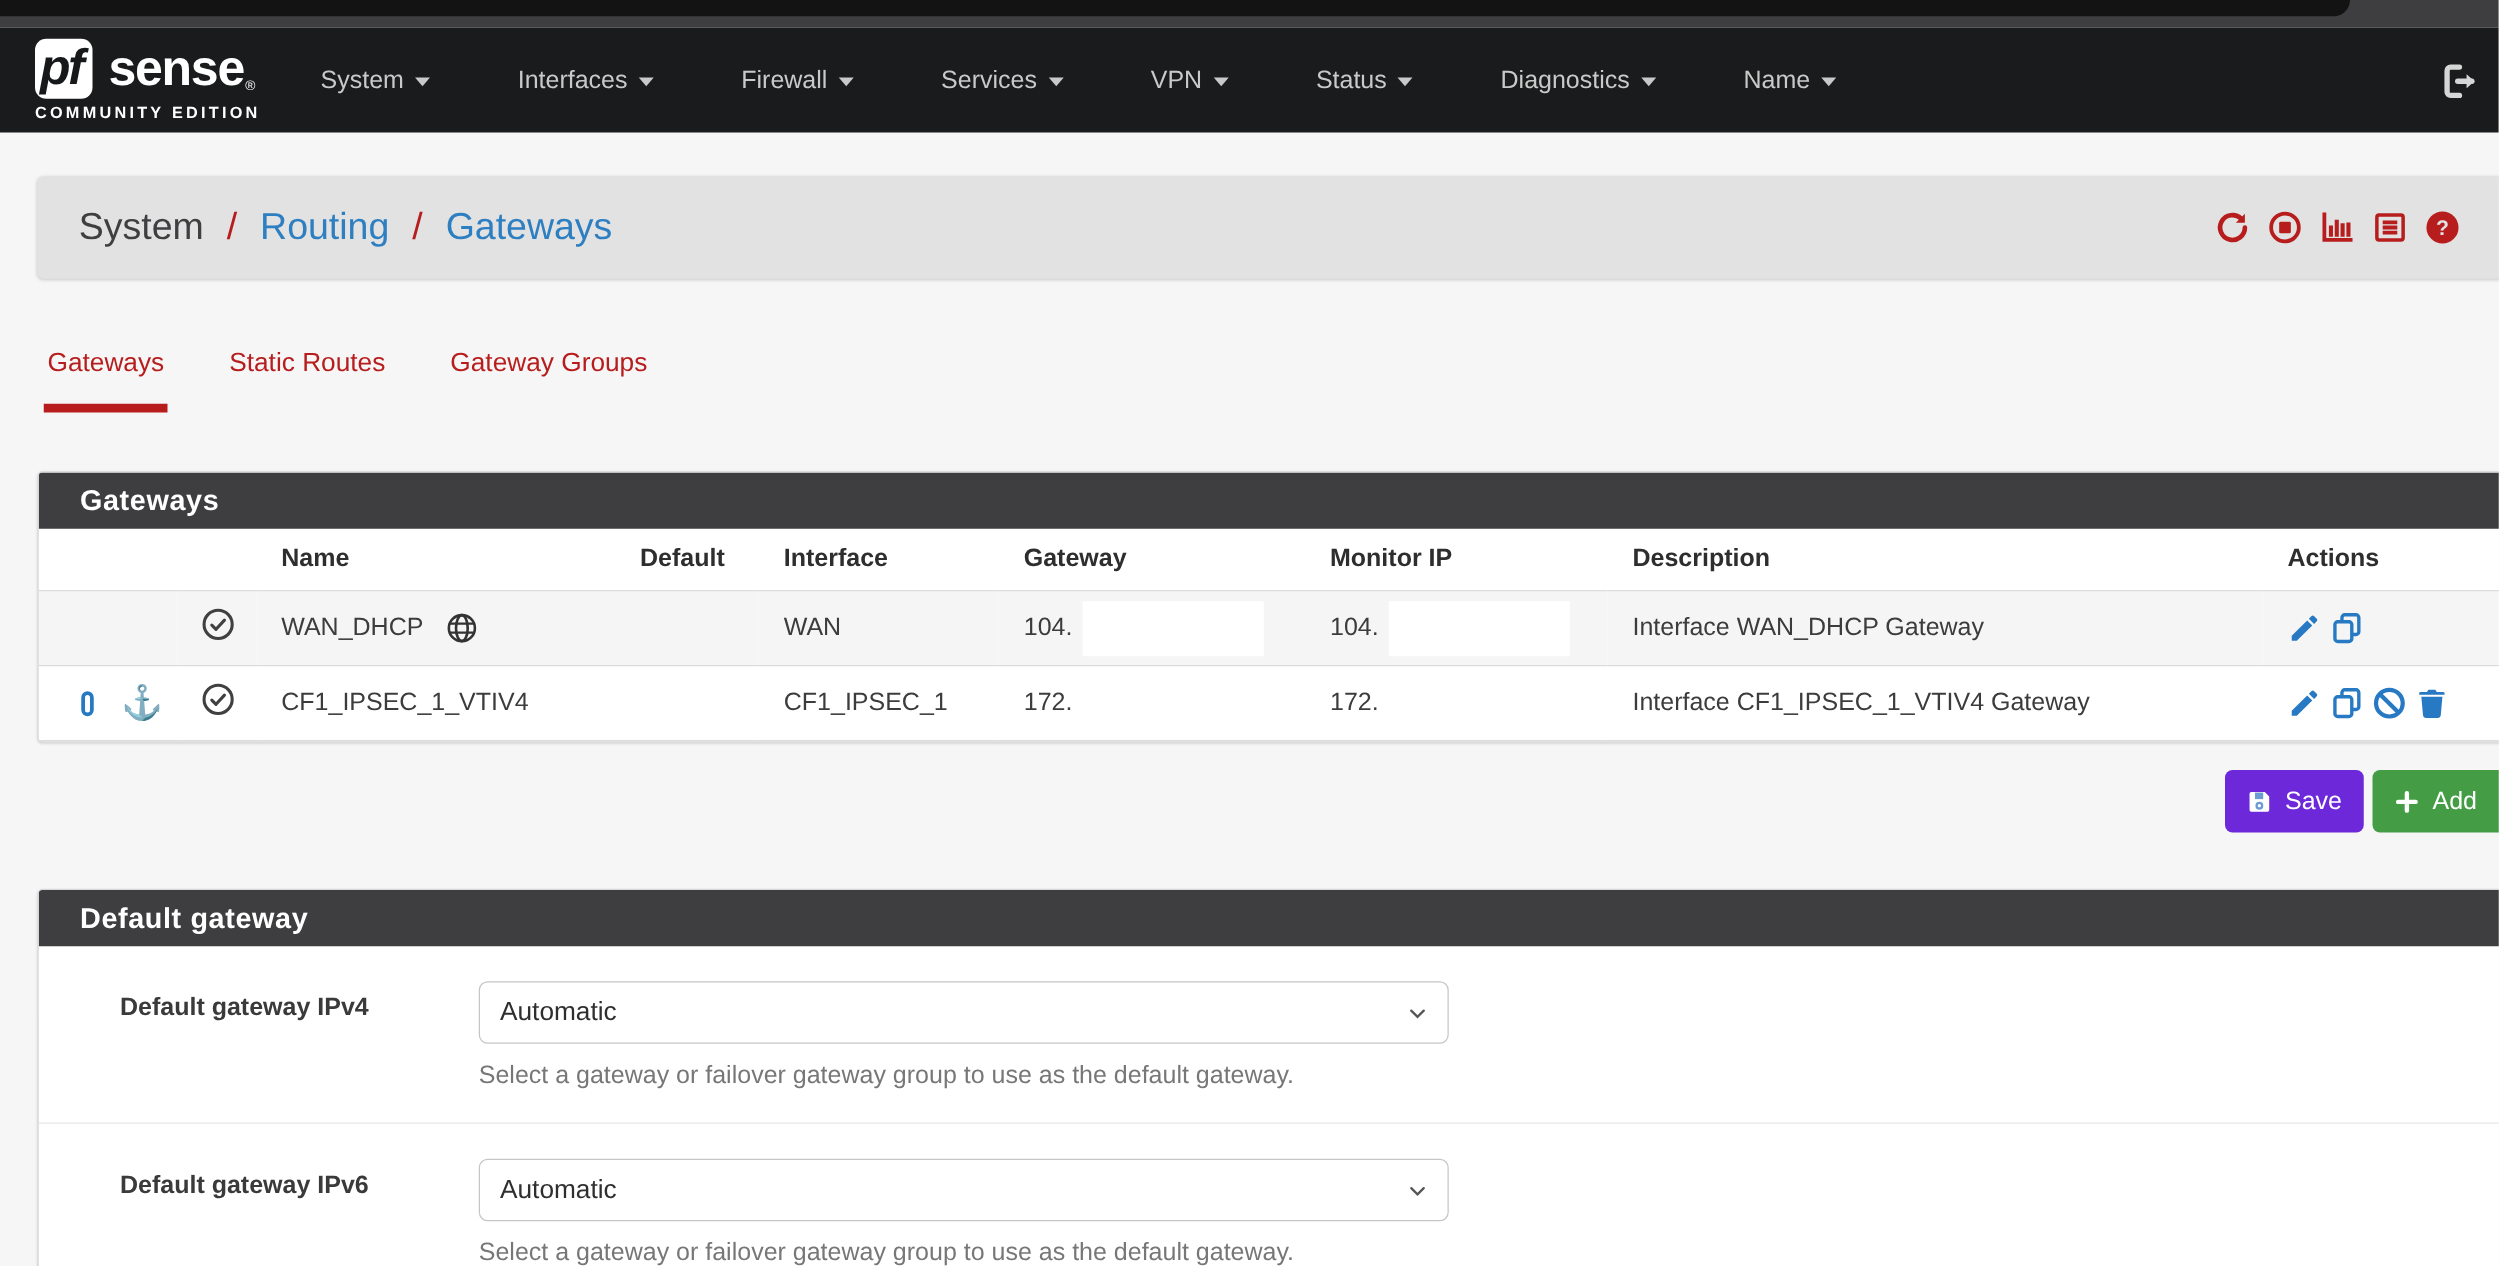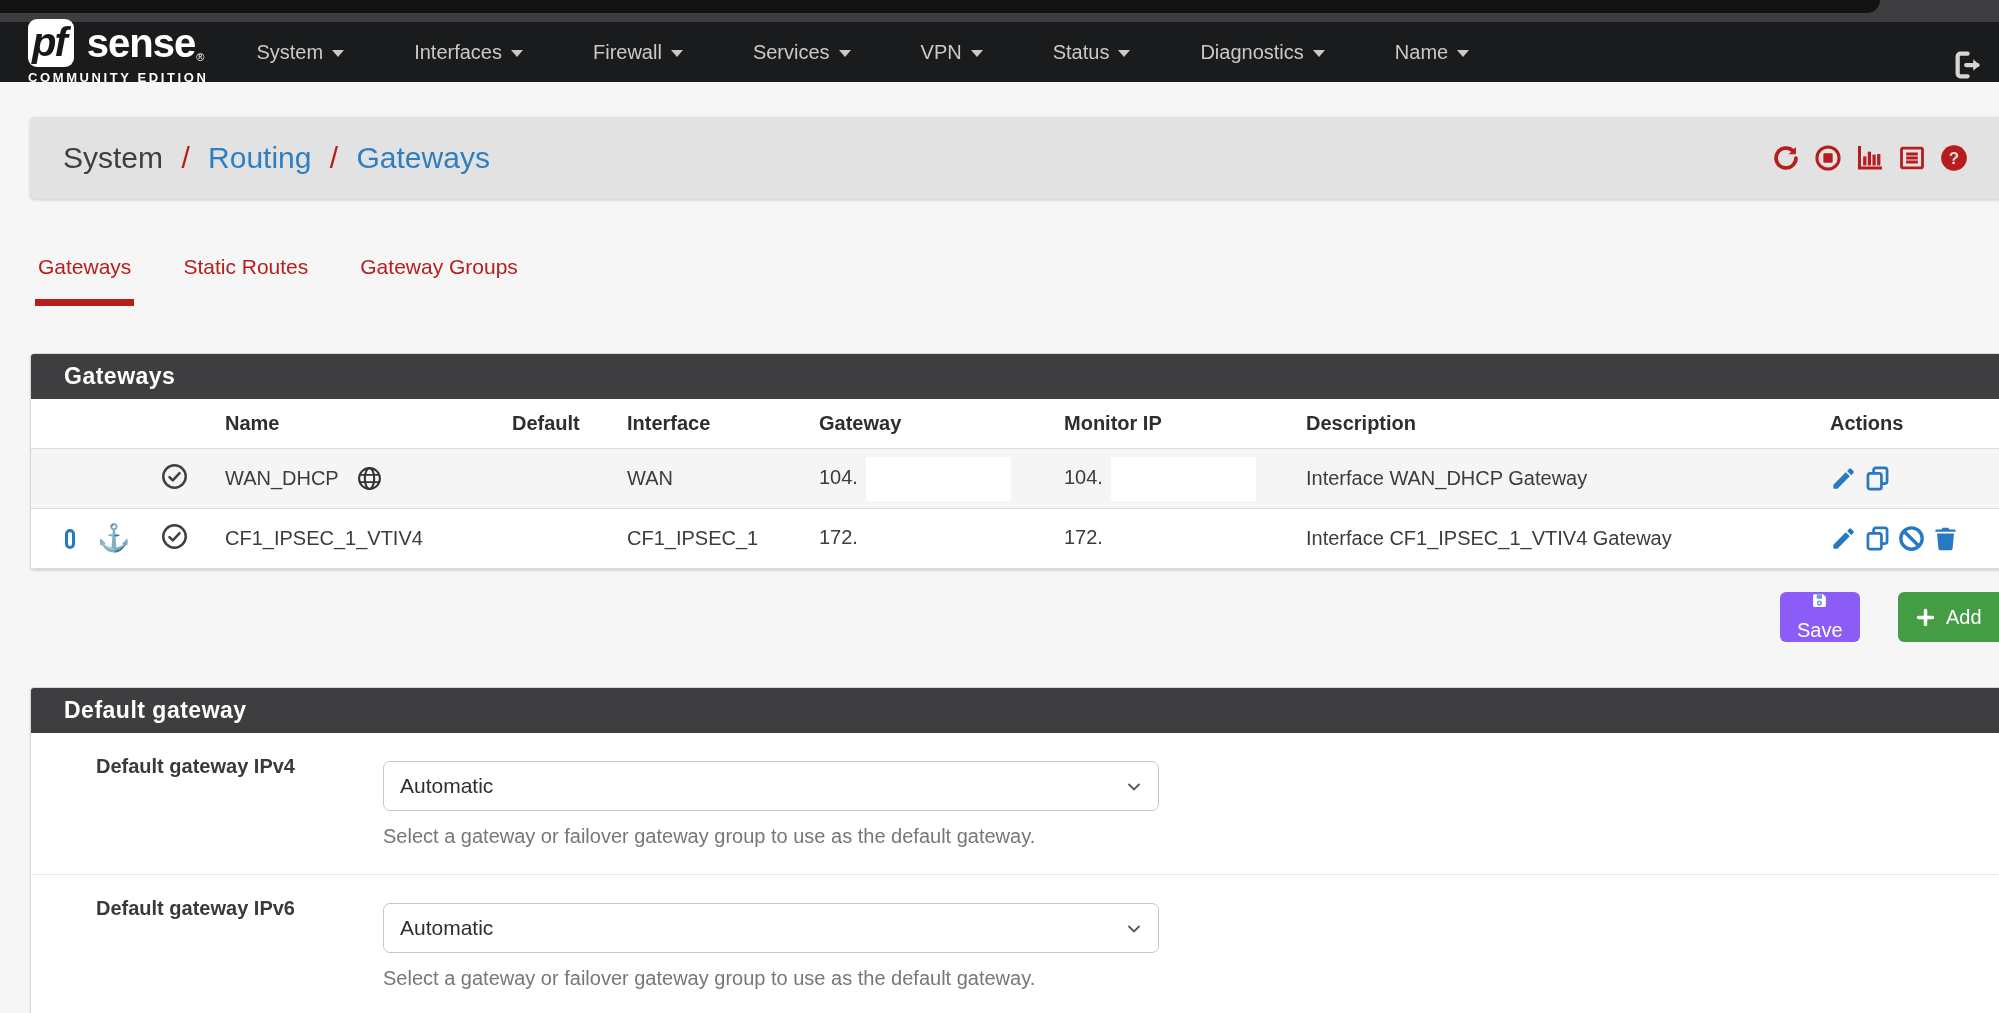--- a/index.html
+++ b/index.html
@@ -5,21 +5,21 @@
   * { box-sizing: border-box; }
   html,body { margin:0; padding:0; width:1999px; height:1013px; overflow:hidden;
     background:#f6f6f7; font-family:"Liberation Sans", sans-serif; }
 
   
   .chrome { position:relative; height:22px; background:#3e3e40; }
   .chrome-black { position:absolute; top:0; left:0; width:1880px; height:13px;
     background:#131313; border-bottom-right-radius:16px; }
 
   
-  .navbar { position:relative; height:60px; background:#1a1b1c; display:flex; align-items:center; }
+  .navbar { position:relative; height:84px; background:#1a1b1c; display:flex; align-items:center; }
   .logo { margin-left:28px; display:flex; flex-direction:column; cursor:pointer; }
   .logo-top { display:flex; align-items:center; }
   .logo-pf { background:#ffffff; color:#17181a; font-weight:bold; font-style:italic;
     font-size:40px; line-height:46px; padding:0 8px 2px 4px; border-radius:9px; letter-spacing:-2px; }
   .logo-sense { color:#ffffff; font-weight:bold; font-size:40px; letter-spacing:-1px; margin-left:13px; }
   .logo-reg { color:#ffffff; font-size:11px; align-self:flex-end; margin:0 0 4px 1px; }
   .logo-sub { color:#ffffff; font-size:13px; font-weight:bold; letter-spacing:2.6px; margin-top:3px; }
 
   .nav-menu { display:flex; align-items:center; margin-left:48px; }
   .nav-item { display:flex; align-items:center; color:#c9c9c9; font-size:20px;
@@ -70,29 +70,29 @@
   .sel-box { width:20px; height:20px; border:3px solid #2779c4; border-radius:5px; background:#fff; cursor:pointer; margin-left:14px; }
   .anchor-glyph { color:#2779c4; font-size:27px; margin-left:12px; cursor:default; line-height:1; }
   .actions { display:flex; align-items:center; gap:7px; }
   .aicon { width:27px; height:27px; color:#2779c4; cursor:pointer; }
 
   
   .btn-row { position:relative; height:50px; margin-top:22px; }
   .btn { position:absolute; top:0; height:50px; display:flex; align-items:center; gap:10px;
     border:none; border-radius:6px; color:#ffffff; font-size:20px; font-family:"Liberation Sans",sans-serif;
     padding:0 17px; cursor:pointer; }
-  .btn-save { left:1750px; background:#8b5cf6;flex-direction:column; }
+  .btn-save { left:1750px; background:#6d28d9; }
   .btn-add { left:1868px; background:#449d44; width:150px; }
   .btn svg { width:21px; height:21px; }
 
   
   .panel.dg { margin-top:45px; border-bottom:1px solid #d9d9d9; }
   .form-row { position:relative; padding:28px 0 26px 0; }
   .form-row + .form-row { border-top:1px solid #e8e8e8; }
-  .form-label { position:absolute; left:65px; top:22px; font-size:20px; font-weight:bold; color:#3a3a3a; }
+  .form-label { position:absolute; left:65px; top:38px; font-size:20px; font-weight:bold; color:#3a3a3a; }
   .selectish { position:relative; margin-left:352px; width:776px; height:50px; background:#ffffff;
     border:1px solid #c6c6c6; border-radius:7px; display:flex; align-items:center;
     font-size:21px; color:#2f2f2f; padding-left:16px; cursor:pointer; }
   .chev { position:absolute; right:16px; top:17px; width:16px; height:16px; color:#555; }
   .help-text { margin:14px 0 0 352px; font-size:20px; color:#777777; }
 </style>
 </head>
 <body>
 
 <div class="chrome">

